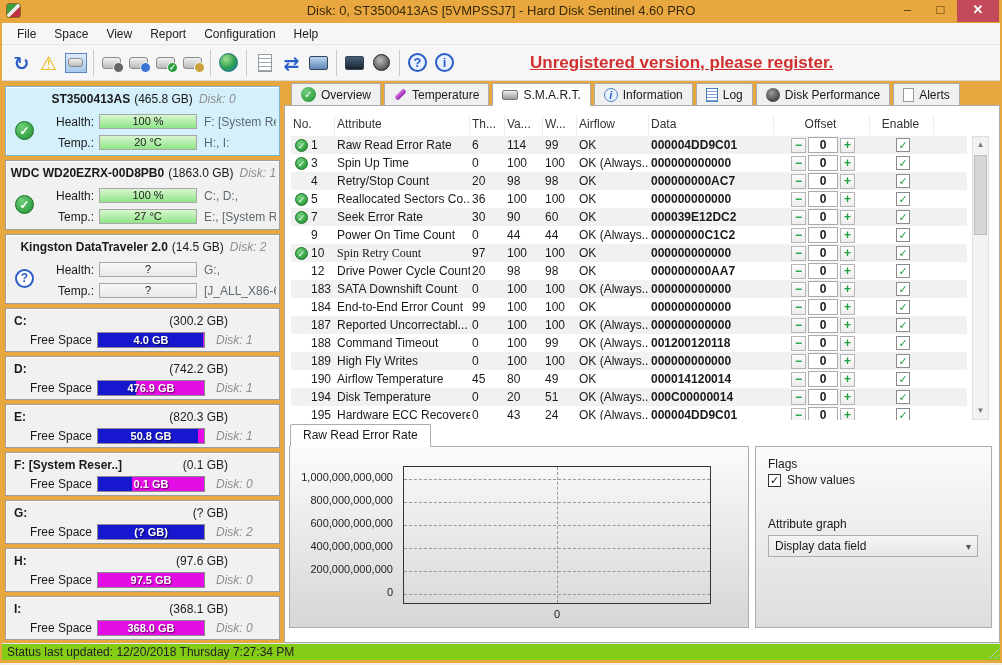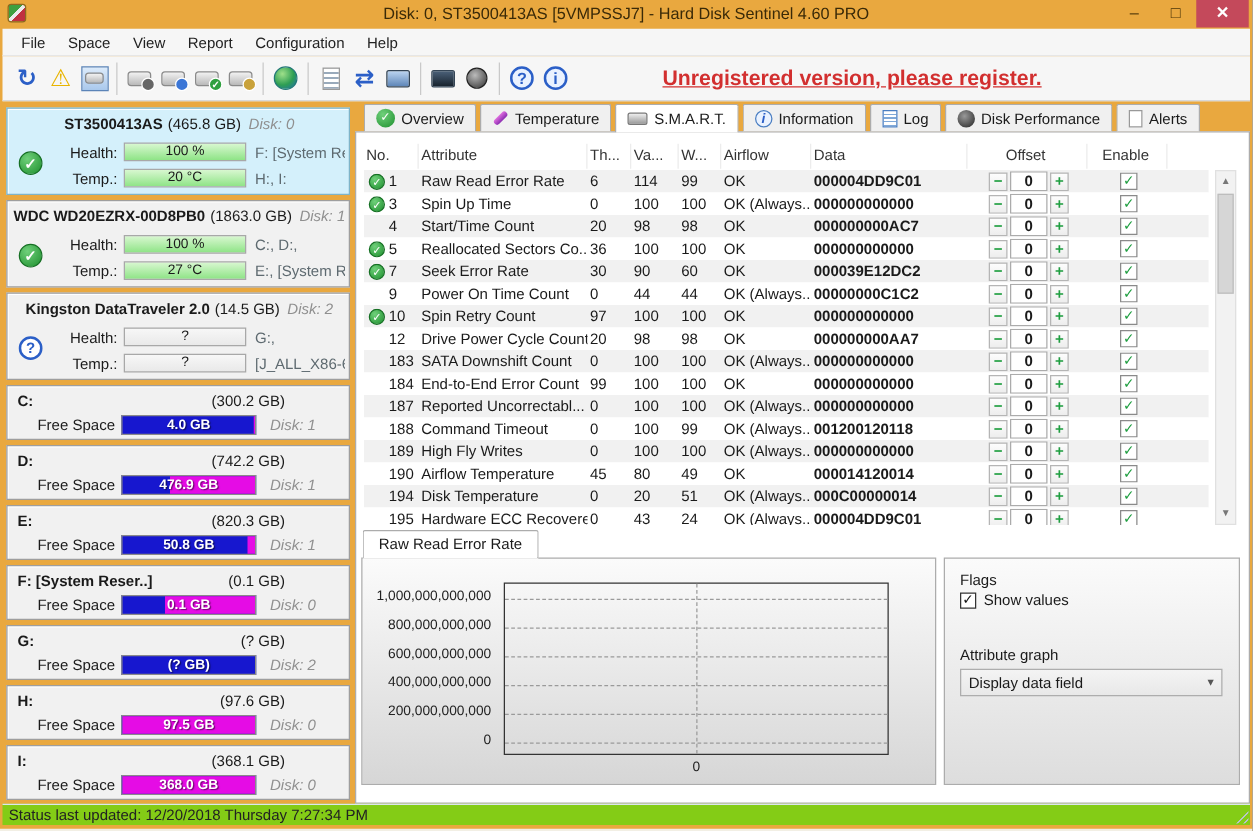--- a/index.html
+++ b/index.html
@@ -453,21 +453,21 @@
             <div class="ofs-val">0</div>
             <div class="ofs-btn">+</div>
           </div>
           <div class="tcell" style="width: 64px;">
             <div class="chk">✓</div>
           </div>
         </div>
         <div class="trow" style="background: rgb(241, 241, 241);">
           <div class="tcell" style="width: 18px;"></div>
           <div class="tcell" style="width: 26px;">4</div>
-          <div class="tcell" style="width: 135px;">Start/Time Count</div>
+          <div class="tcell" style="width: 135px;">Retry/Stop Count</div>
           <div class="tcell" style="width: 35px;">20</div>
           <div class="tcell" style="width: 38px;">98</div>
           <div class="tcell" style="width: 34px;">98</div>
           <div class="tcell" style="width: 72px;">OK</div>
           <div class="tcell cell-data" style="width: 125px;">000000000AC7</div>
           <div class="tcell offset-ctl" style="width: 96px;">
             <div class="ofs-btn">−</div>
             <div class="ofs-val">0</div>
             <div class="ofs-btn">+</div>
           </div>
@@ -531,21 +531,21 @@
           </div>
           <div class="tcell" style="width: 64px;">
             <div class="chk">✓</div>
           </div>
         </div>
         <div class="trow" style="background: rgb(241, 241, 241);">
           <div class="tcell" style="width: 18px;">
             <div class="flag-ok">✓</div>
           </div>
           <div class="tcell" style="width: 26px;">10</div>
-          <div class="tcell" style="width: 135px;">Spin Retry Count</div>
+          <div class="tcell" style="width: 135px; font-family: Liberation Serif, serif;">Spin Retry Count</div>
           <div class="tcell" style="width: 35px;">97</div>
           <div class="tcell" style="width: 38px;">100</div>
           <div class="tcell" style="width: 34px;">100</div>
           <div class="tcell" style="width: 72px;">OK</div>
           <div class="tcell cell-data" style="width: 125px;">000000000000</div>
           <div class="tcell offset-ctl" style="width: 96px;">
             <div class="ofs-btn">−</div>
             <div class="ofs-val">0</div>
             <div class="ofs-btn">+</div>
           </div>

